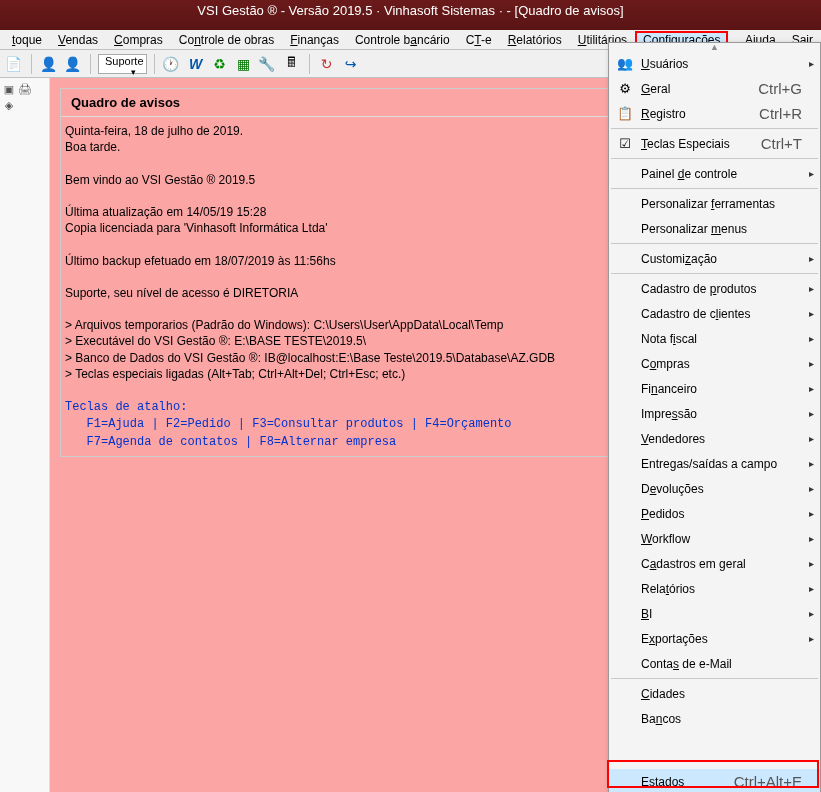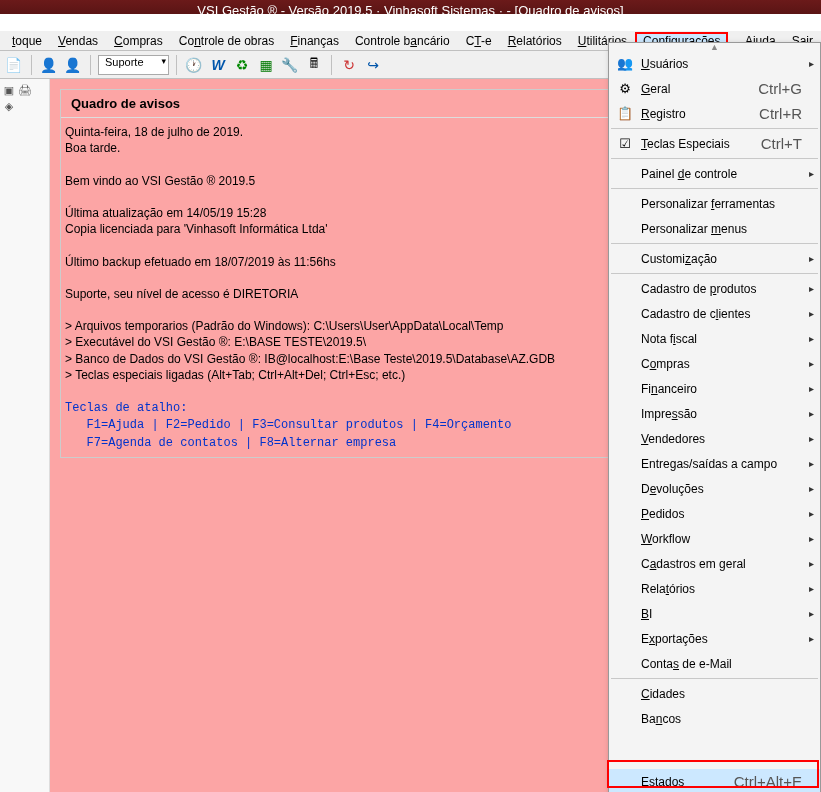--- a/index.html
+++ b/index.html
@@ -8,36 +8,35 @@
     padding: 0;
     font-family: Tahoma, Arial, sans-serif;
     font-size: 12px;
     background: #fff;
     width: 821px;
     height: 792px;
     overflow: hidden;
     position: relative;
   }
   .titlebar {
-    height: 14px;
+    height: 30px;
     background: linear-gradient(to bottom, #6b1a1a, #5a1414);
     color: #fff;
     text-align: center;
     line-height: 22px;
     font-size: 13px;
     position: relative;
   }
   .menubar {
     height: 20px;
     background: #f0f0f0;
     border-bottom: 1px solid #c0c0c0;
     display: flex;
     align-items: center;
     padding-left: 4px;
-    margin-top: 17px;
   }
   .menubar .menu-item {
     padding: 2px 8px;
     cursor: pointer;
   }
   .menubar .menu-item.highlighted {
     background: #cce8ff;
     border: 2px solid #ff0000;
     margin: -2px 0;
     padding: 0 6px;
@@ -62,25 +61,27 @@
     font-size: 14px;
   }
   .toolbar .sep {
     width: 1px;
     height: 20px;
     background: #c0c0c0;
     margin: 0 3px;
   }
   .toolbar .combo {
     display: flex;
+    align-items: center;
     border: 1px solid #aaa;
     background: #fff;
     height: 20px;
     padding: 0 2px 0 6px;
     font-size: 11px;
+    flex-direction: column;
   }
   .toolbar .combo .arrow {
     margin-left: 18px;
     font-size: 9px;
   }
   .main-area {
     display: flex;
     height: calc(792px - 22px - 20px - 28px);
     position: relative;
   }

